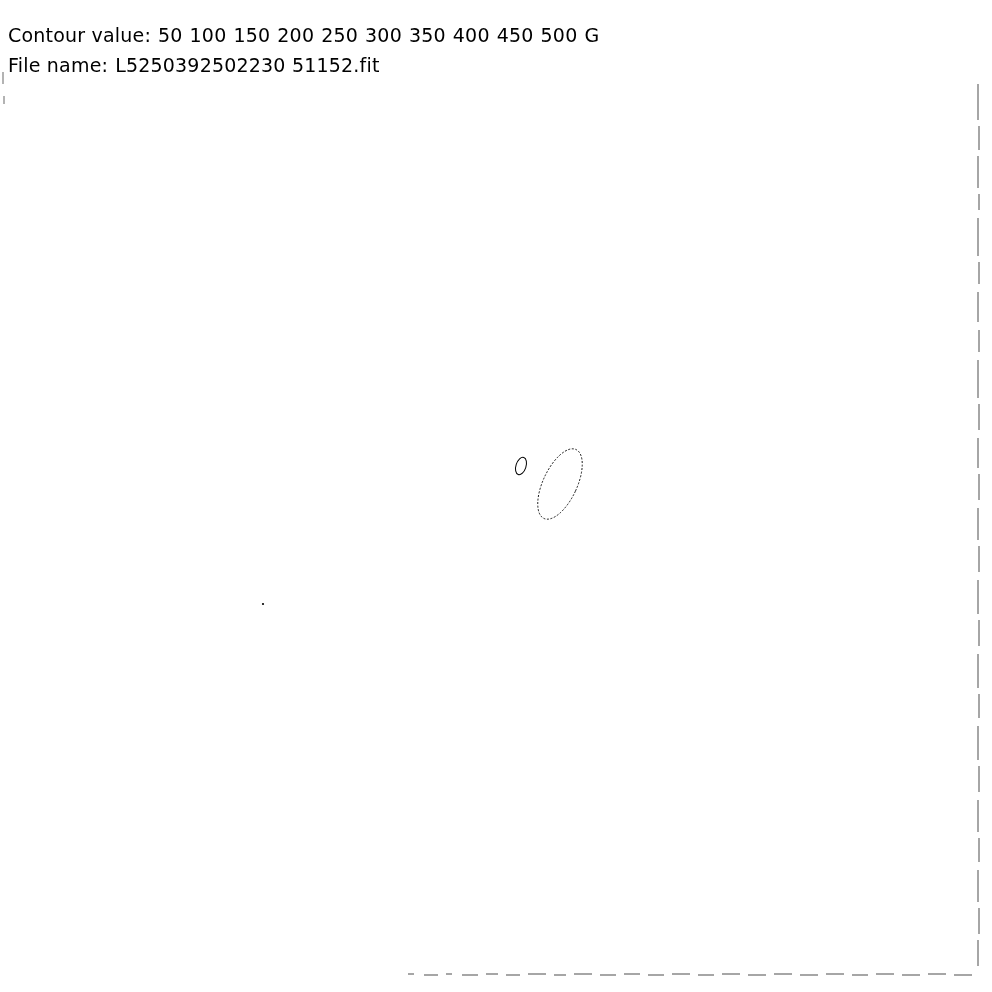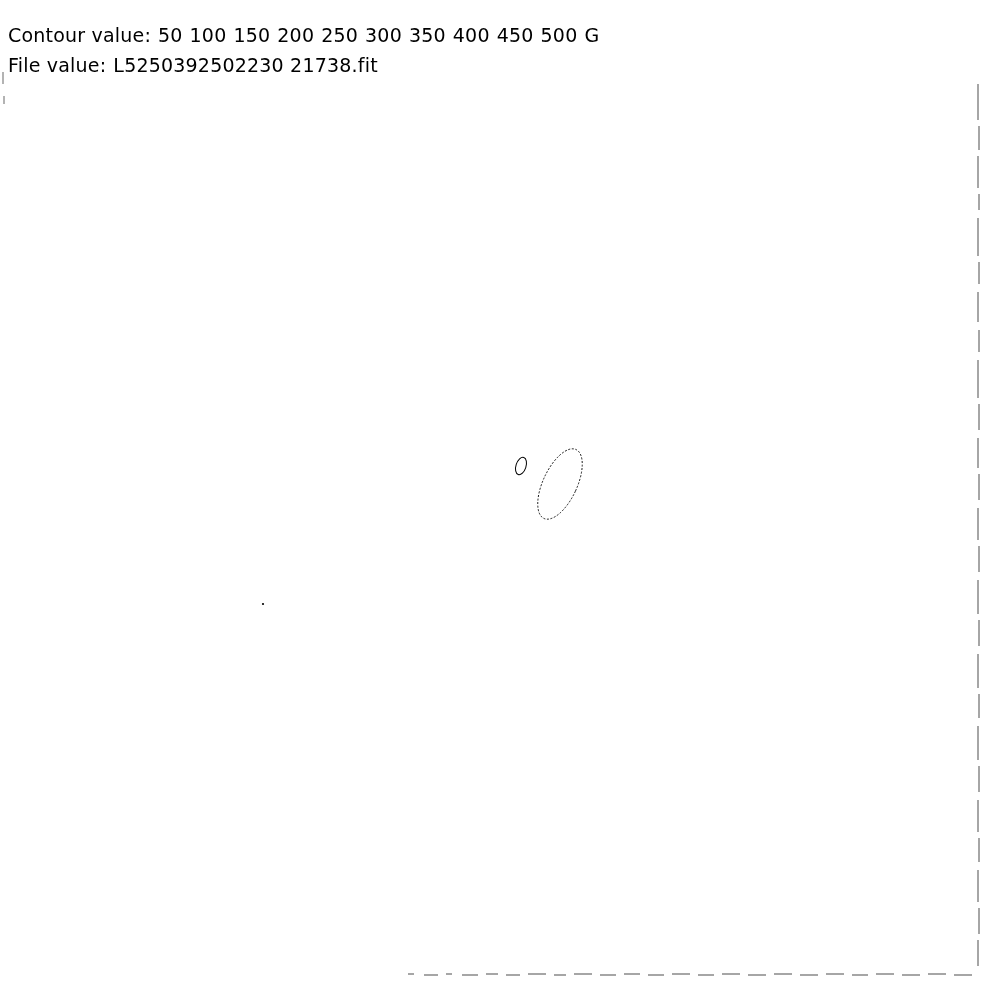--- a/index.html
+++ b/index.html
@@ -57,21 +57,21 @@
 </head>
 <body>
 
 <div id="page">
 
   <div class="header">
     <div class="header-line">
       <span class="lbl">Contour value:</span><span class="gap-sm"></span><span class="contour-values"><span class="cv">50</span><span class="cv">100</span><span class="cv">150</span><span class="cv">200</span><span class="cv">250</span><span class="cv">300</span><span class="cv">350</span><span class="cv">400</span><span class="cv">450</span><span class="cv">500</span></span><span class="lbl">G</span>
     </div>
     <div class="header-line">
-      <span class="lbl">File value:</span><span class="gap-sm"></span><span class="val">L5250392502230 21738.fit</span>
+      <span class="lbl">File name:</span><span class="gap-sm"></span><span class="val">L5250392502230 51152.fit</span>
     </div>
   </div>
 
   <div class="plot-area">
     <svg class="plot" viewBox="0 0 992 992">
       <g>
         <ellipse cx="560" cy="484" rx="17" ry="38" transform="rotate(25 560 484)" fill="none" stroke="#000000" stroke-width="0.8" stroke-dasharray="2 1.6"></ellipse>
         <ellipse cx="521" cy="466" rx="5" ry="9" transform="rotate(18 521 466)" fill="none" stroke="#000000" stroke-width="1"></ellipse>
         <circle cx="263" cy="604" r="1.1" fill="#000000"></circle>
       </g>

